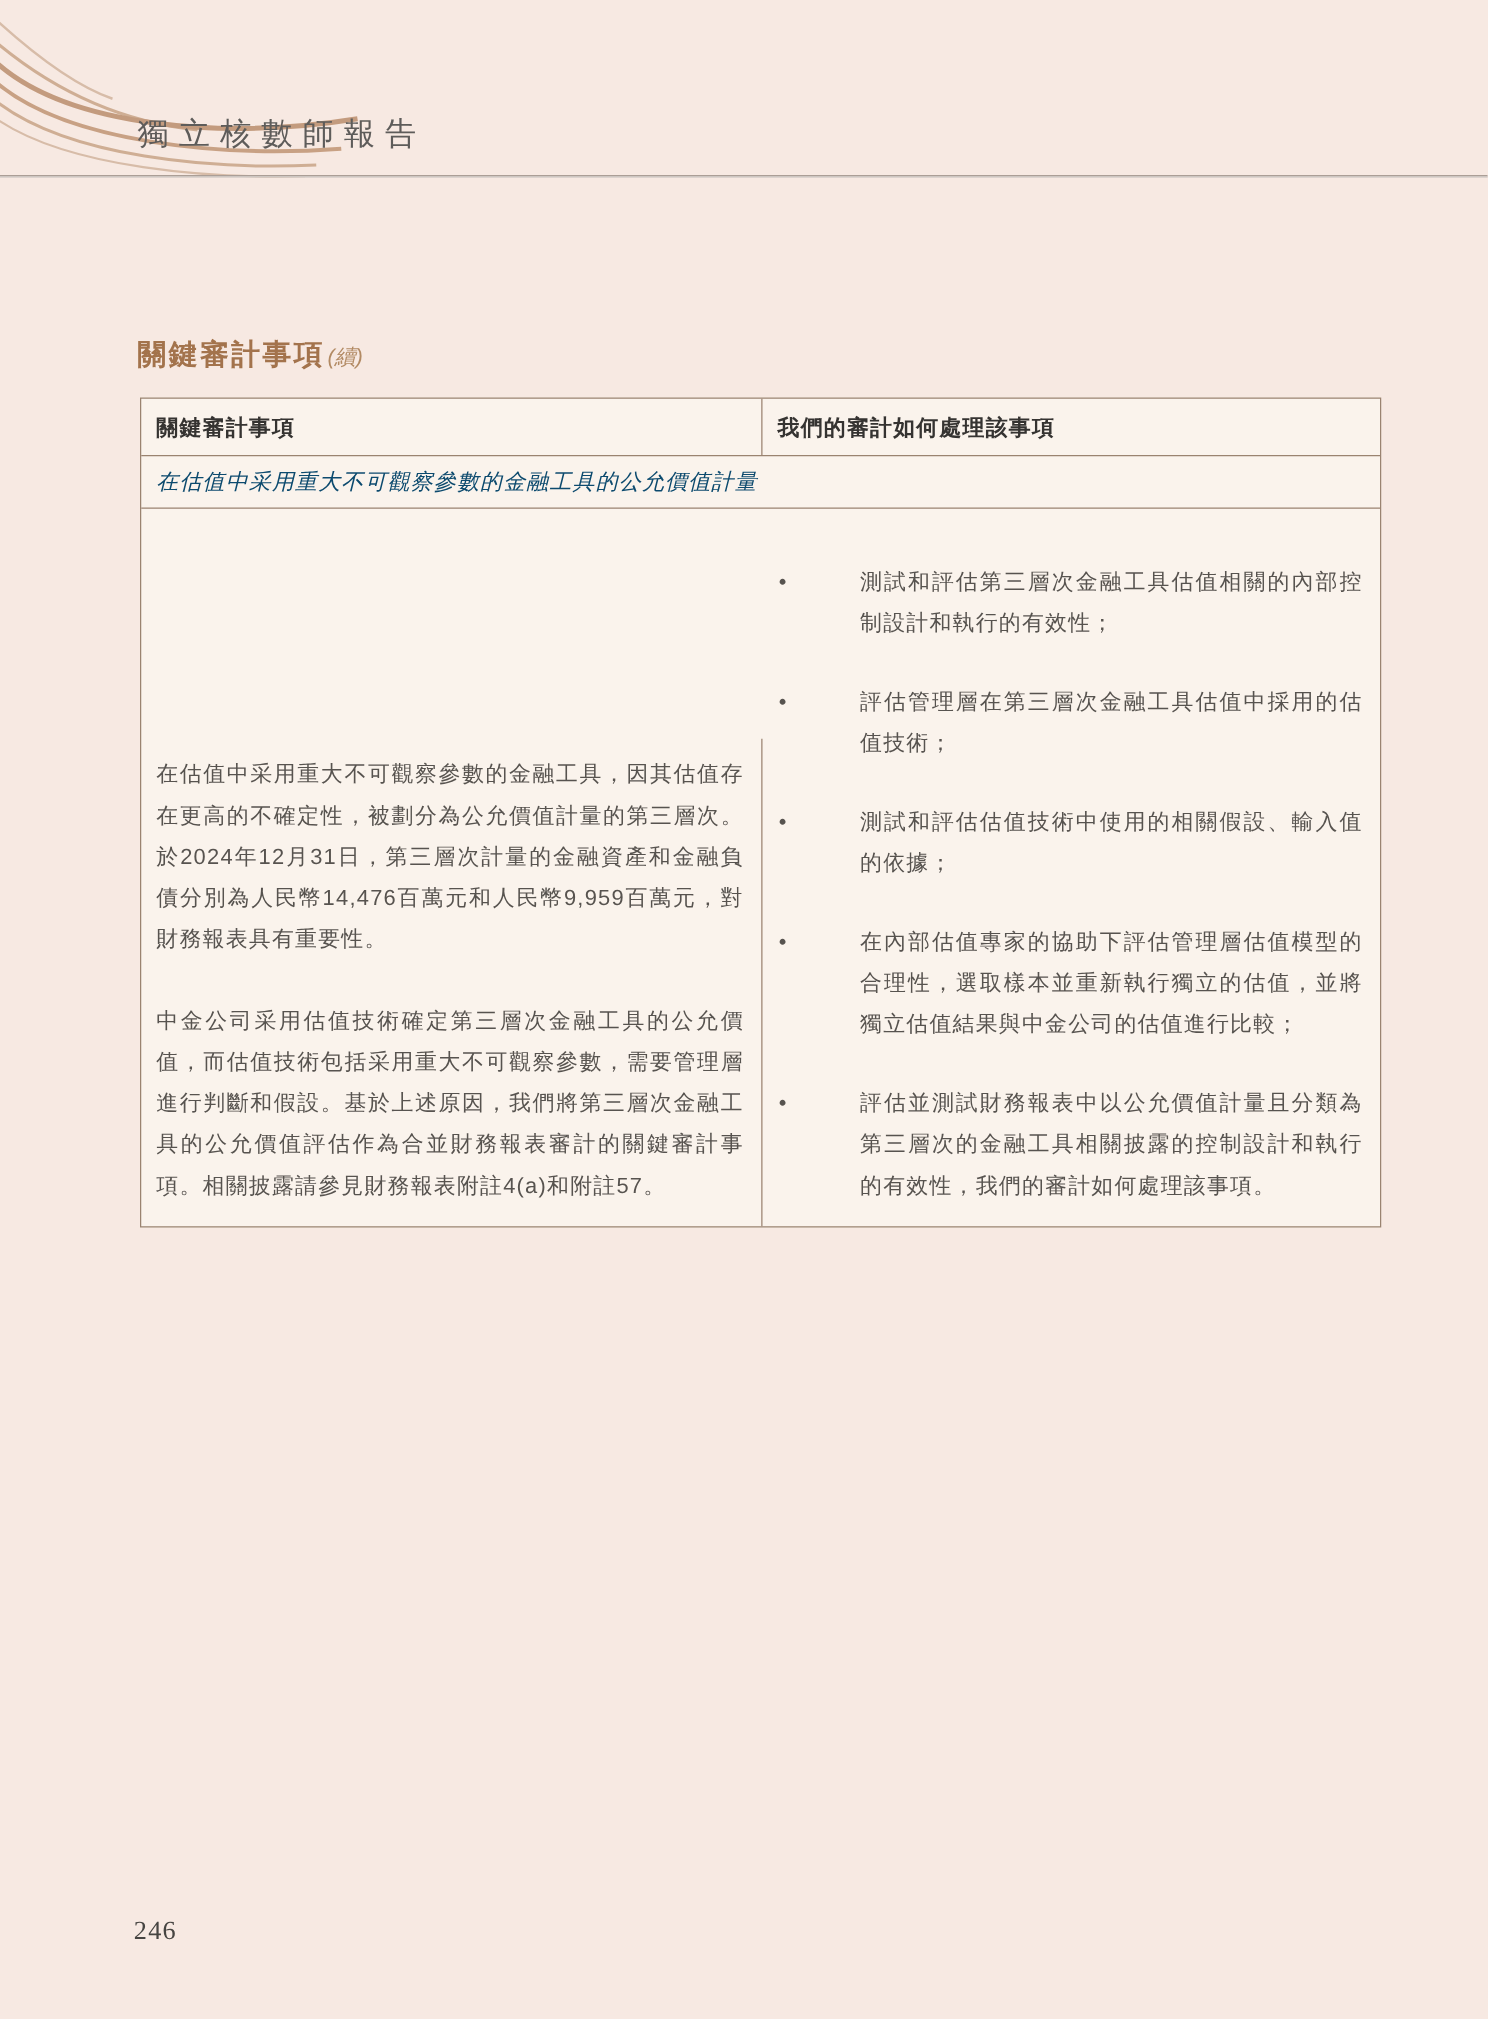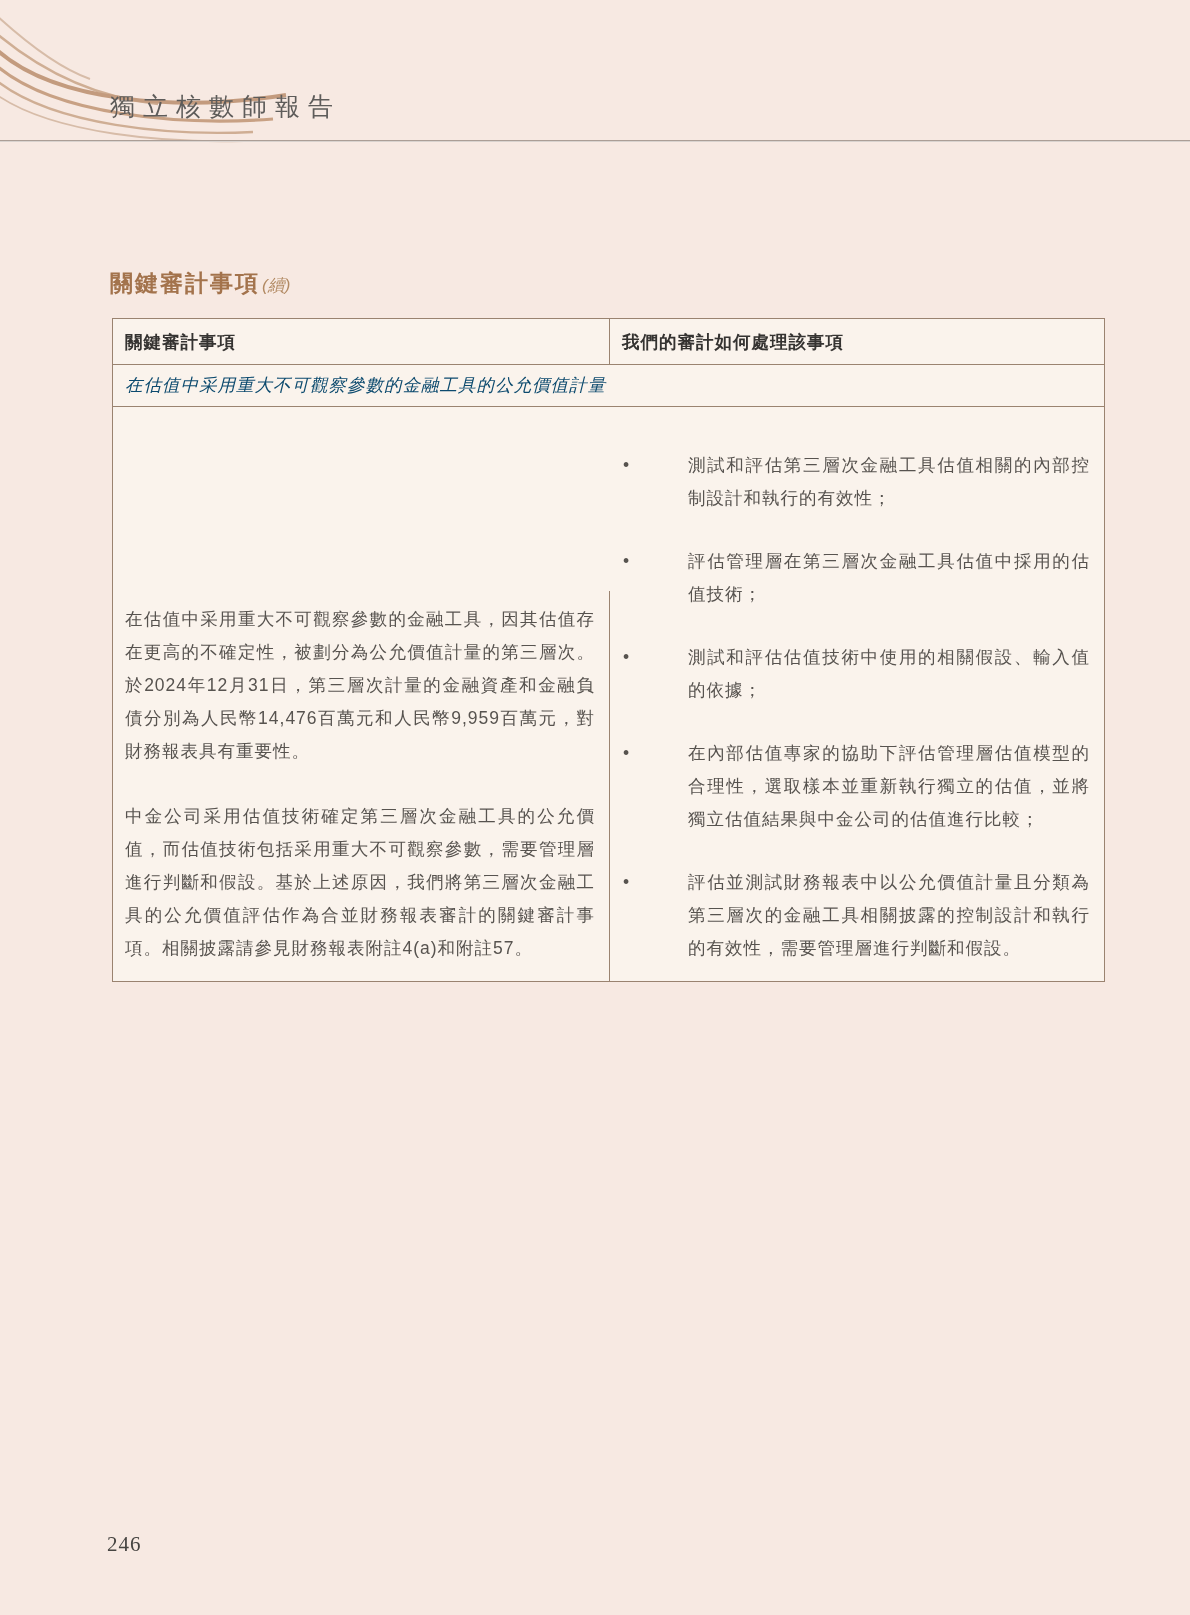--- a/index.html
+++ b/index.html
@@ -143,21 +143,21 @@
         <div class="bullet">
           <span class="dot">•</span>
           <span class="btext">測試和評估估值技術中使用的相關假設、輸入值的依據；</span>
         </div>
         <div class="bullet">
           <span class="dot">•</span>
           <span class="btext">在內部估值專家的協助下評估管理層估值模型的合理性，選取樣本並重新執行獨立的估值，並將獨立估值結果與中金公司的估值進行比較；</span>
         </div>
         <div class="bullet">
           <span class="dot">•</span>
-          <span class="btext">評估並測試財務報表中以公允價值計量且分類為第三層次的金融工具相關披露的控制設計和執行的有效性，需要管理層進行判斷和假設。</span>
+          <span class="btext">評估並測試財務報表中以公允價值計量且分類為第三層次的金融工具相關披露的控制設計和執行的有效性，我們的審計如何處理該事項。</span>
         </div>
       </div>
 
     </div>
   </div>
 
   <div class="page-number">246</div>
 
 </div>
 

